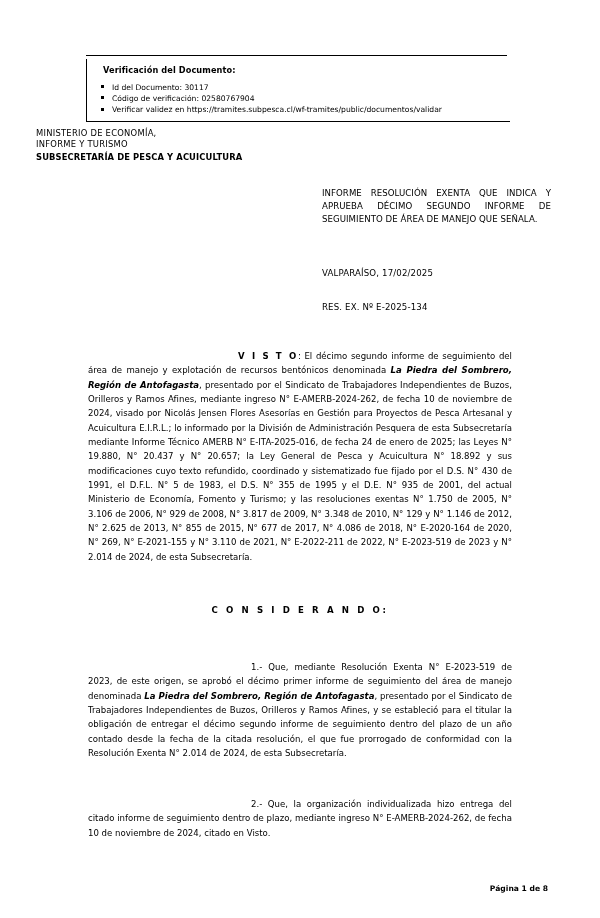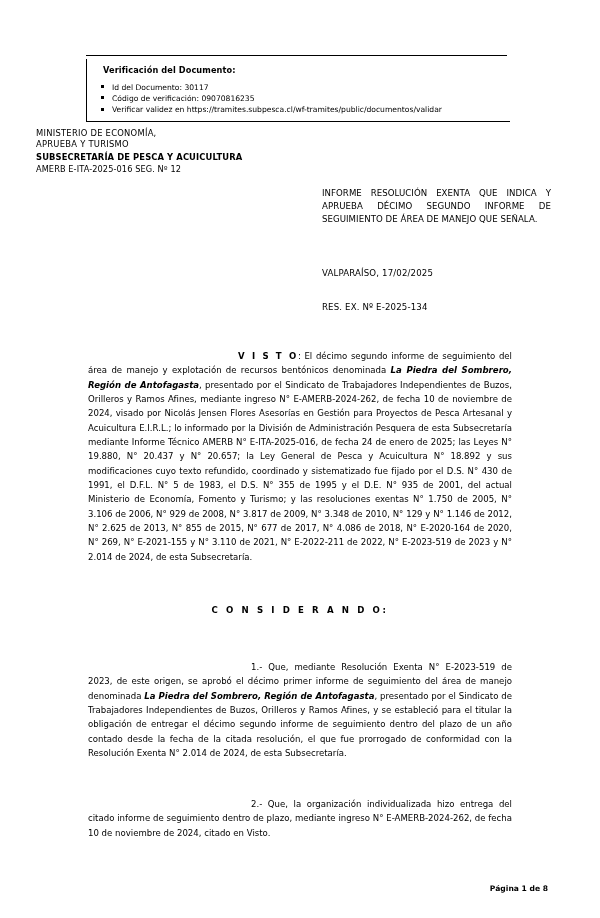--- a/index.html
+++ b/index.html
@@ -191,35 +191,34 @@
     <div class="verif-topline"></div>
     <div class="verif-box">
       <div class="verif-title">Verificación del Documento:</div>
       <ul class="verif-list">
         <li>
           <span class="bullet"></span>
           <span>Id del Documento: 30117</span>
         </li>
         <li>
           <span class="bullet"></span>
-          <span>Código de verificación: 09070816235</span>
+          <span>Código de verificación: 02580767904</span>
         </li>
         <li>
           <span class="bullet"></span>
           <span>Verificar validez en https://tramites.subpesca.cl/wf-tramites/public/documentos/validar</span>
         </li>
       </ul>
     </div>
   </div>
 
   <div class="letterhead">
     <div class="lh-line">MINISTERIO DE ECONOMÍA,</div>
-    <div class="lh-line">APRUEBA Y TURISMO</div>
+    <div class="lh-line">INFORME Y TURISMO</div>
     <div class="lh-sub">SUBSECRETARÍA DE PESCA Y ACUICULTURA</div>
-    <div class="lh-code">AMERB E-ITA-2025-016 SEG. Nº 12</div>
   </div>
 
   <div class="subject">INFORME RESOLUCIÓN EXENTA QUE INDICA Y APRUEBA DÉCIMO SEGUNDO INFORME DE SEGUIMIENTO DE ÁREA DE MANEJO QUE SEÑALA.</div>
 
   <div class="place-date">VALPARAÍSO, 17/02/2025</div>
 
   <div class="res-number">RES. EX. Nº E-2025-134</div>
 
   <div class="body-block" id="visto">
     <p class="indent-first"><span class="visto-label">V I S T O</span><span>: El décimo segundo informe de seguimiento del área de manejo y explotación de recursos bentónicos denominada </span><b class="it">La Piedra del Sombrero, Región de Antofagasta</b><span>, presentado por el Sindicato de Trabajadores Independientes de Buzos, Orilleros y Ramos Afines, mediante ingreso N° E-AMERB-2024-262, de fecha 10 de noviembre de 2024, visado por Nicolás Jensen Flores Asesorías en Gestión para Proyectos de Pesca Artesanal y Acuicultura E.I.R.L.; lo informado por la División de Administración Pesquera de esta Subsecretaría mediante Informe Técnico AMERB N° E-ITA-2025-016, de fecha 24 de enero de 2025; las Leyes N° 19.880, N° 20.437 y N° 20.657; la Ley General de Pesca y Acuicultura N° 18.892 y sus modificaciones cuyo texto refundido, coordinado y sistematizado fue fijado por el D.S. N° 430 de 1991, el D.F.L. N° 5 de 1983, el D.S. N° 355 de 1995 y el D.E. N° 935 de 2001, del actual Ministerio de Economía, Fomento y Turismo; y las resoluciones exentas N° 1.750 de 2005, N° 3.106 de 2006, N° 929 de 2008, N° 3.817 de 2009, N° 3.348 de 2010, N° 129 y N° 1.146 de 2012, N° 2.625 de 2013, N° 855 de 2015, N° 677 de 2017, N° 4.086 de 2018, N° E-2020-164 de 2020, N° 269, N° E-2021-155 y N° 3.110 de 2021, N° E-2022-211 de 2022, N° E-2023-519 de 2023 y N° 2.014 de 2024, de esta Subsecretaría.</span></p>

